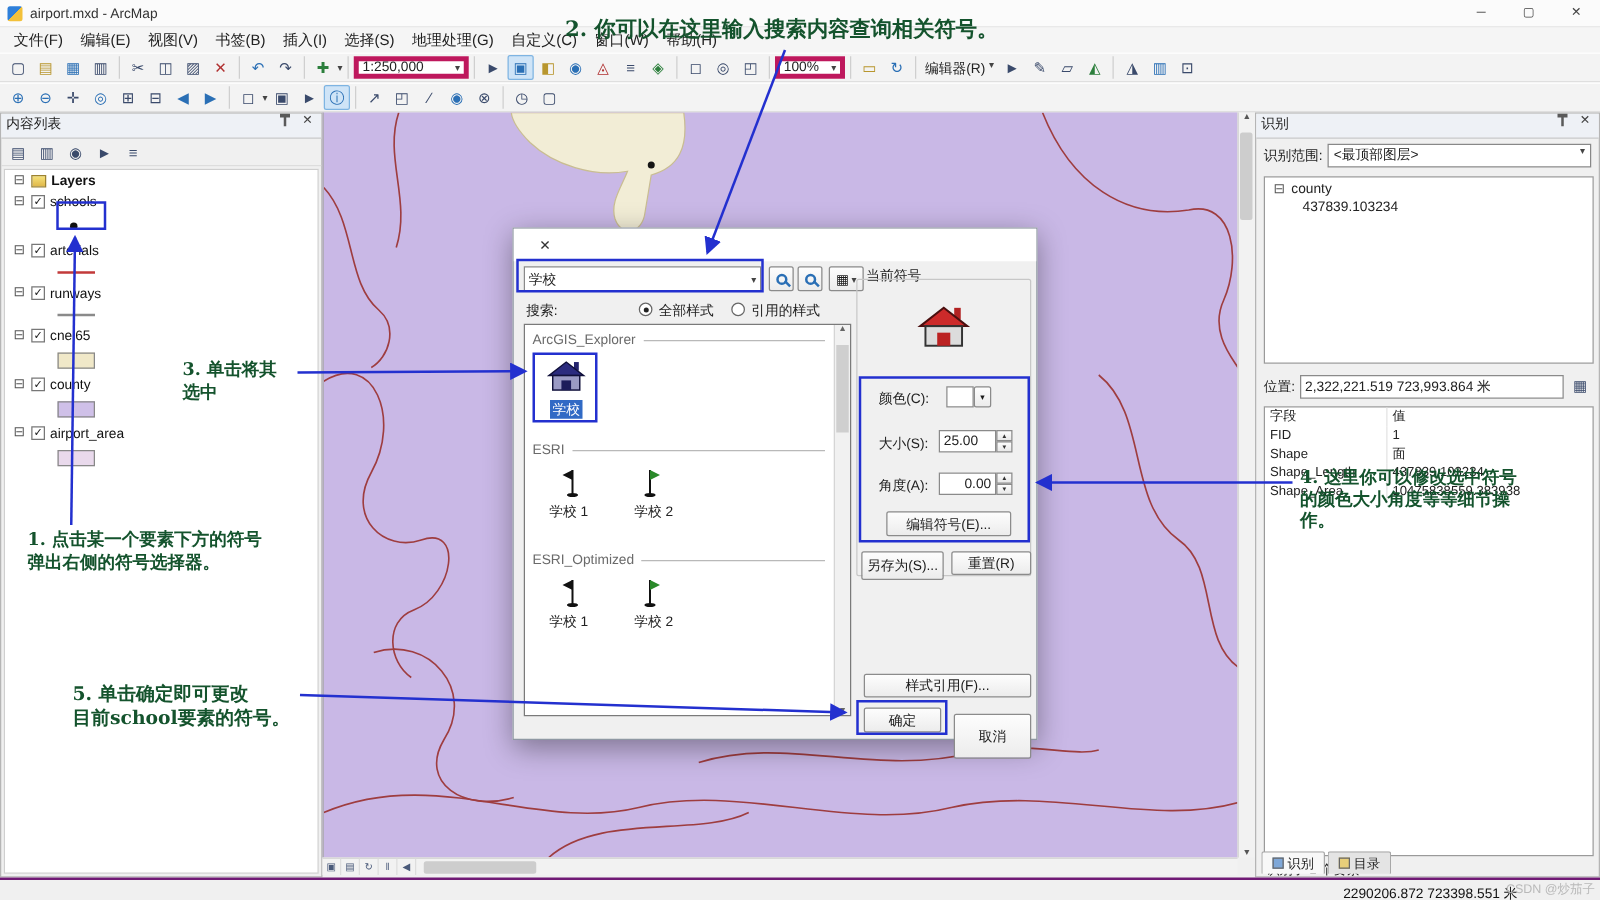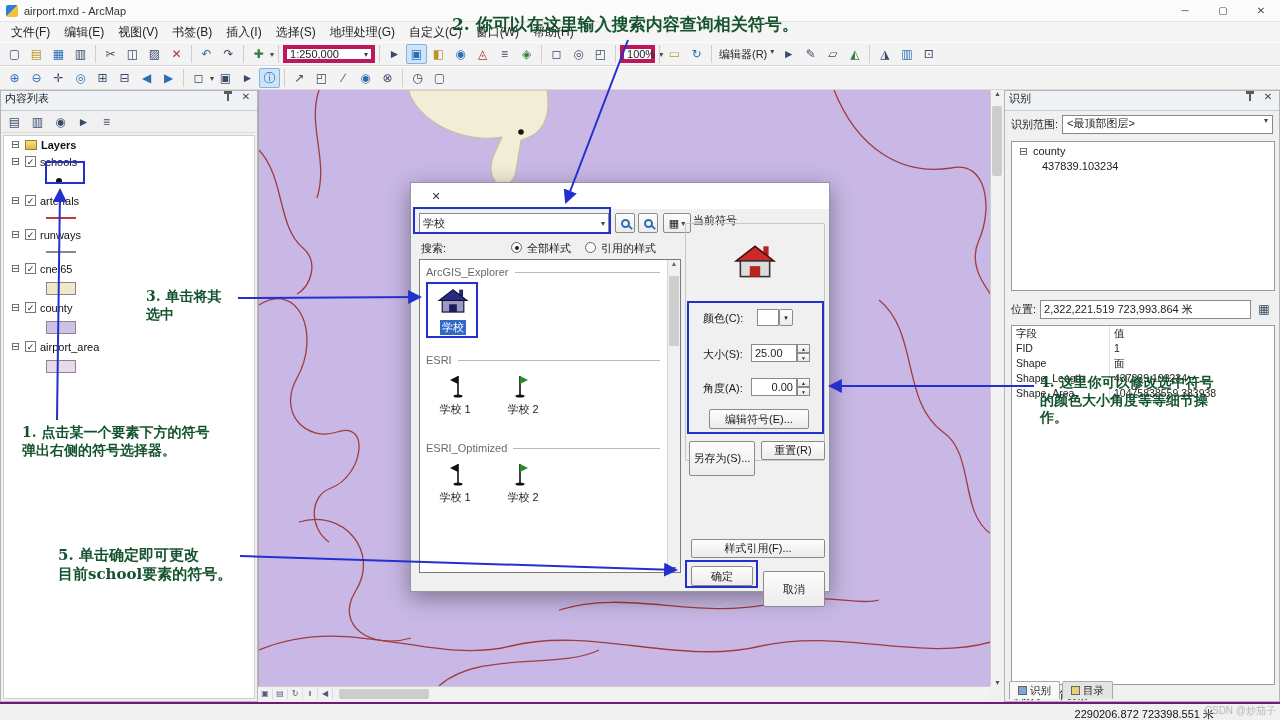--- a/index.html
+++ b/index.html
@@ -157,21 +157,21 @@
     <span class="tbtn yellow">◧</span>
     <span class="tbtn blue">◉</span>
     <span class="tbtn red">◬</span>
     <span class="tbtn">≡</span>
     <span class="tbtn green">◈</span>
     <span class="tsep"></span>
     <span class="tbtn">◻</span>
     <span class="tbtn">◎</span>
     <span class="tbtn">◰</span>
     <span class="tsep"></span>
-    <div class="combo" style="width:35px">
+    <div class="combo" style="width:56px">
       <span style="flex:1">100%</span>
       <span class="dd">▾</span>
     </div>
     <span class="tsep"></span>
     <span class="tbtn yellow">▭</span>
     <span class="tbtn blue">↻</span>
     <span class="tsep"></span>
     <div class="tlabel">
       <span>编辑器(R)</span>
       <span class="dd">▾</span>
@@ -490,21 +490,21 @@
       <span>0.00</span>
     </div>
     <div class="spin" style="position:absolute;left:386px;top:195px">
         <span>▲</span>
         <span>▼</span>
       </div>
 
     <div class="btn3d" style="position:absolute;left:298px;top:226px;width:100px;height:20px">
       <span>编辑符号(E)...</span>
     </div>
-    <div class="btn3d" style="position:absolute;left:278px;top:258px;width:66px;height:35px">
+    <div class="btn3d" style="position:absolute;left:278px;top:258px;width:66px;height:23px">
       <span>另存为(S)...</span>
     </div>
     <div class="btn3d" style="position:absolute;left:350px;top:258px;width:64px;height:19px">
       <span>重置(R)</span>
     </div>
     <div class="btn3d" style="position:absolute;left:280px;top:356px;width:134px;height:19px">
       <span>样式引用(F)...</span>
     </div>
     <div class="btn3d" style="position:absolute;left:280px;top:383px;width:62px;height:20px">
       <span>确定</span>

